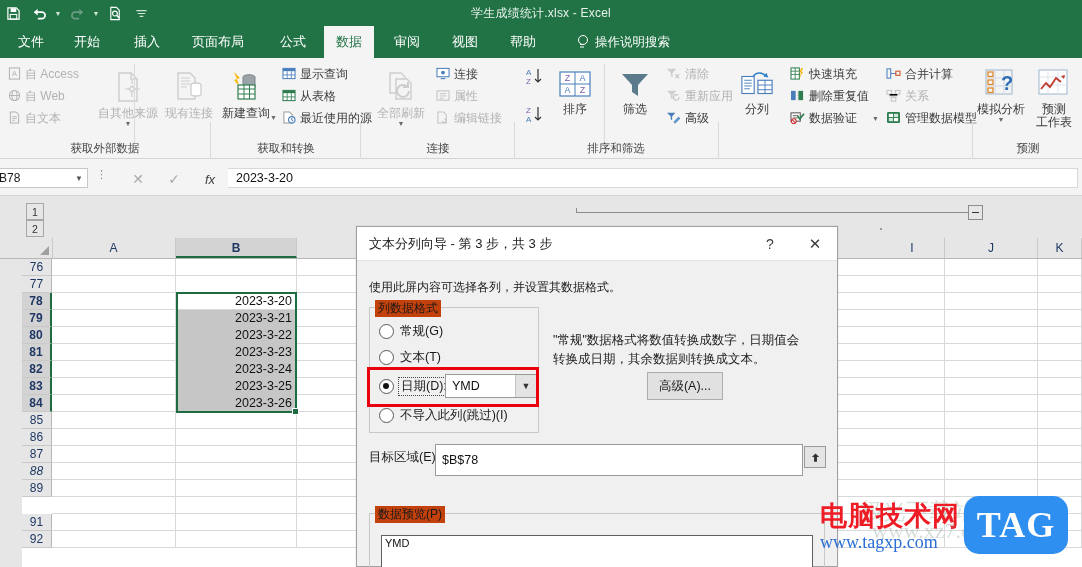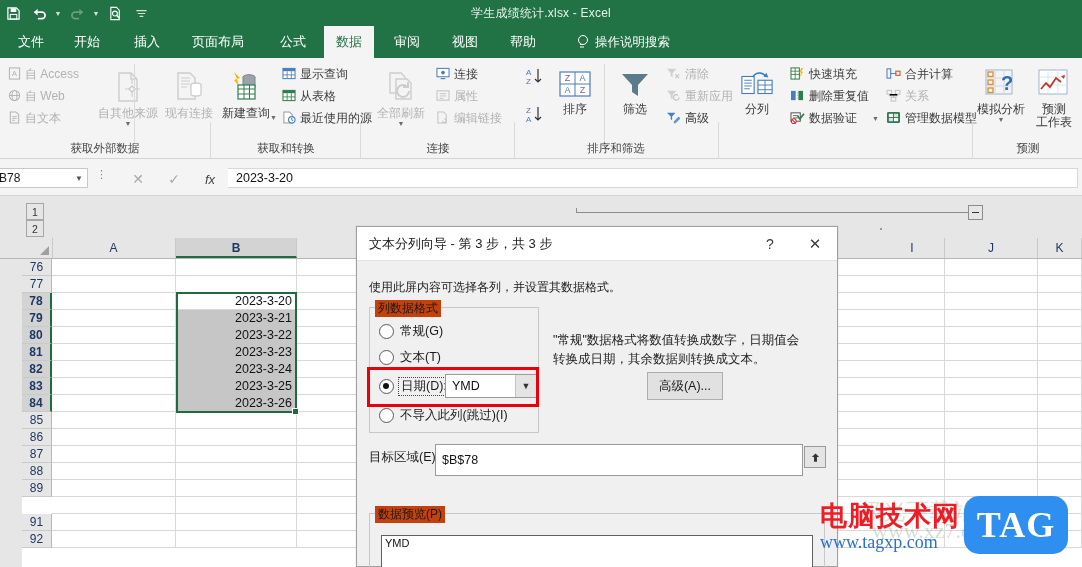--- a/index.html
+++ b/index.html
@@ -582,21 +582,21 @@
     <div class="cell" style="left: 880px; top: 429px; width: 65px;"></div>
     <div class="cell" style="left: 945px; top: 429px; width: 93px;"></div>
     <div class="cell" style="left: 1038px; top: 429px; width: 44px;"></div>
     <div class="rowhdr" style="top: 446px;">87</div>
     <div class="gridrow" style="top: 446px; width: 1030px;"></div>
     <div class="cell" style="left: 52px; top: 446px; width: 124px;"></div>
     <div class="cell" style="left: 176px; top: 446px; width: 121px;"></div>
     <div class="cell" style="left: 880px; top: 446px; width: 65px;"></div>
     <div class="cell" style="left: 945px; top: 446px; width: 93px;"></div>
     <div class="cell" style="left: 1038px; top: 446px; width: 44px;"></div>
-    <div class="rowhdr" style="top: 463px;">88</div>
+    <div class="rowhdr" style="top: 463px; font-style: italic;">88</div>
     <div class="gridrow" style="top: 463px; width: 1030px;"></div>
     <div class="cell" style="left: 52px; top: 463px; width: 124px;"></div>
     <div class="cell" style="left: 176px; top: 463px; width: 121px;"></div>
     <div class="cell" style="left: 880px; top: 463px; width: 65px;"></div>
     <div class="cell" style="left: 945px; top: 463px; width: 93px;"></div>
     <div class="cell" style="left: 1038px; top: 463px; width: 44px;"></div>
     <div class="rowhdr" style="top: 480px;">89</div>
     <div class="gridrow" style="top: 480px; width: 1030px;"></div>
     <div class="cell" style="left: 52px; top: 480px; width: 124px;"></div>
     <div class="cell" style="left: 176px; top: 480px; width: 121px;"></div>

